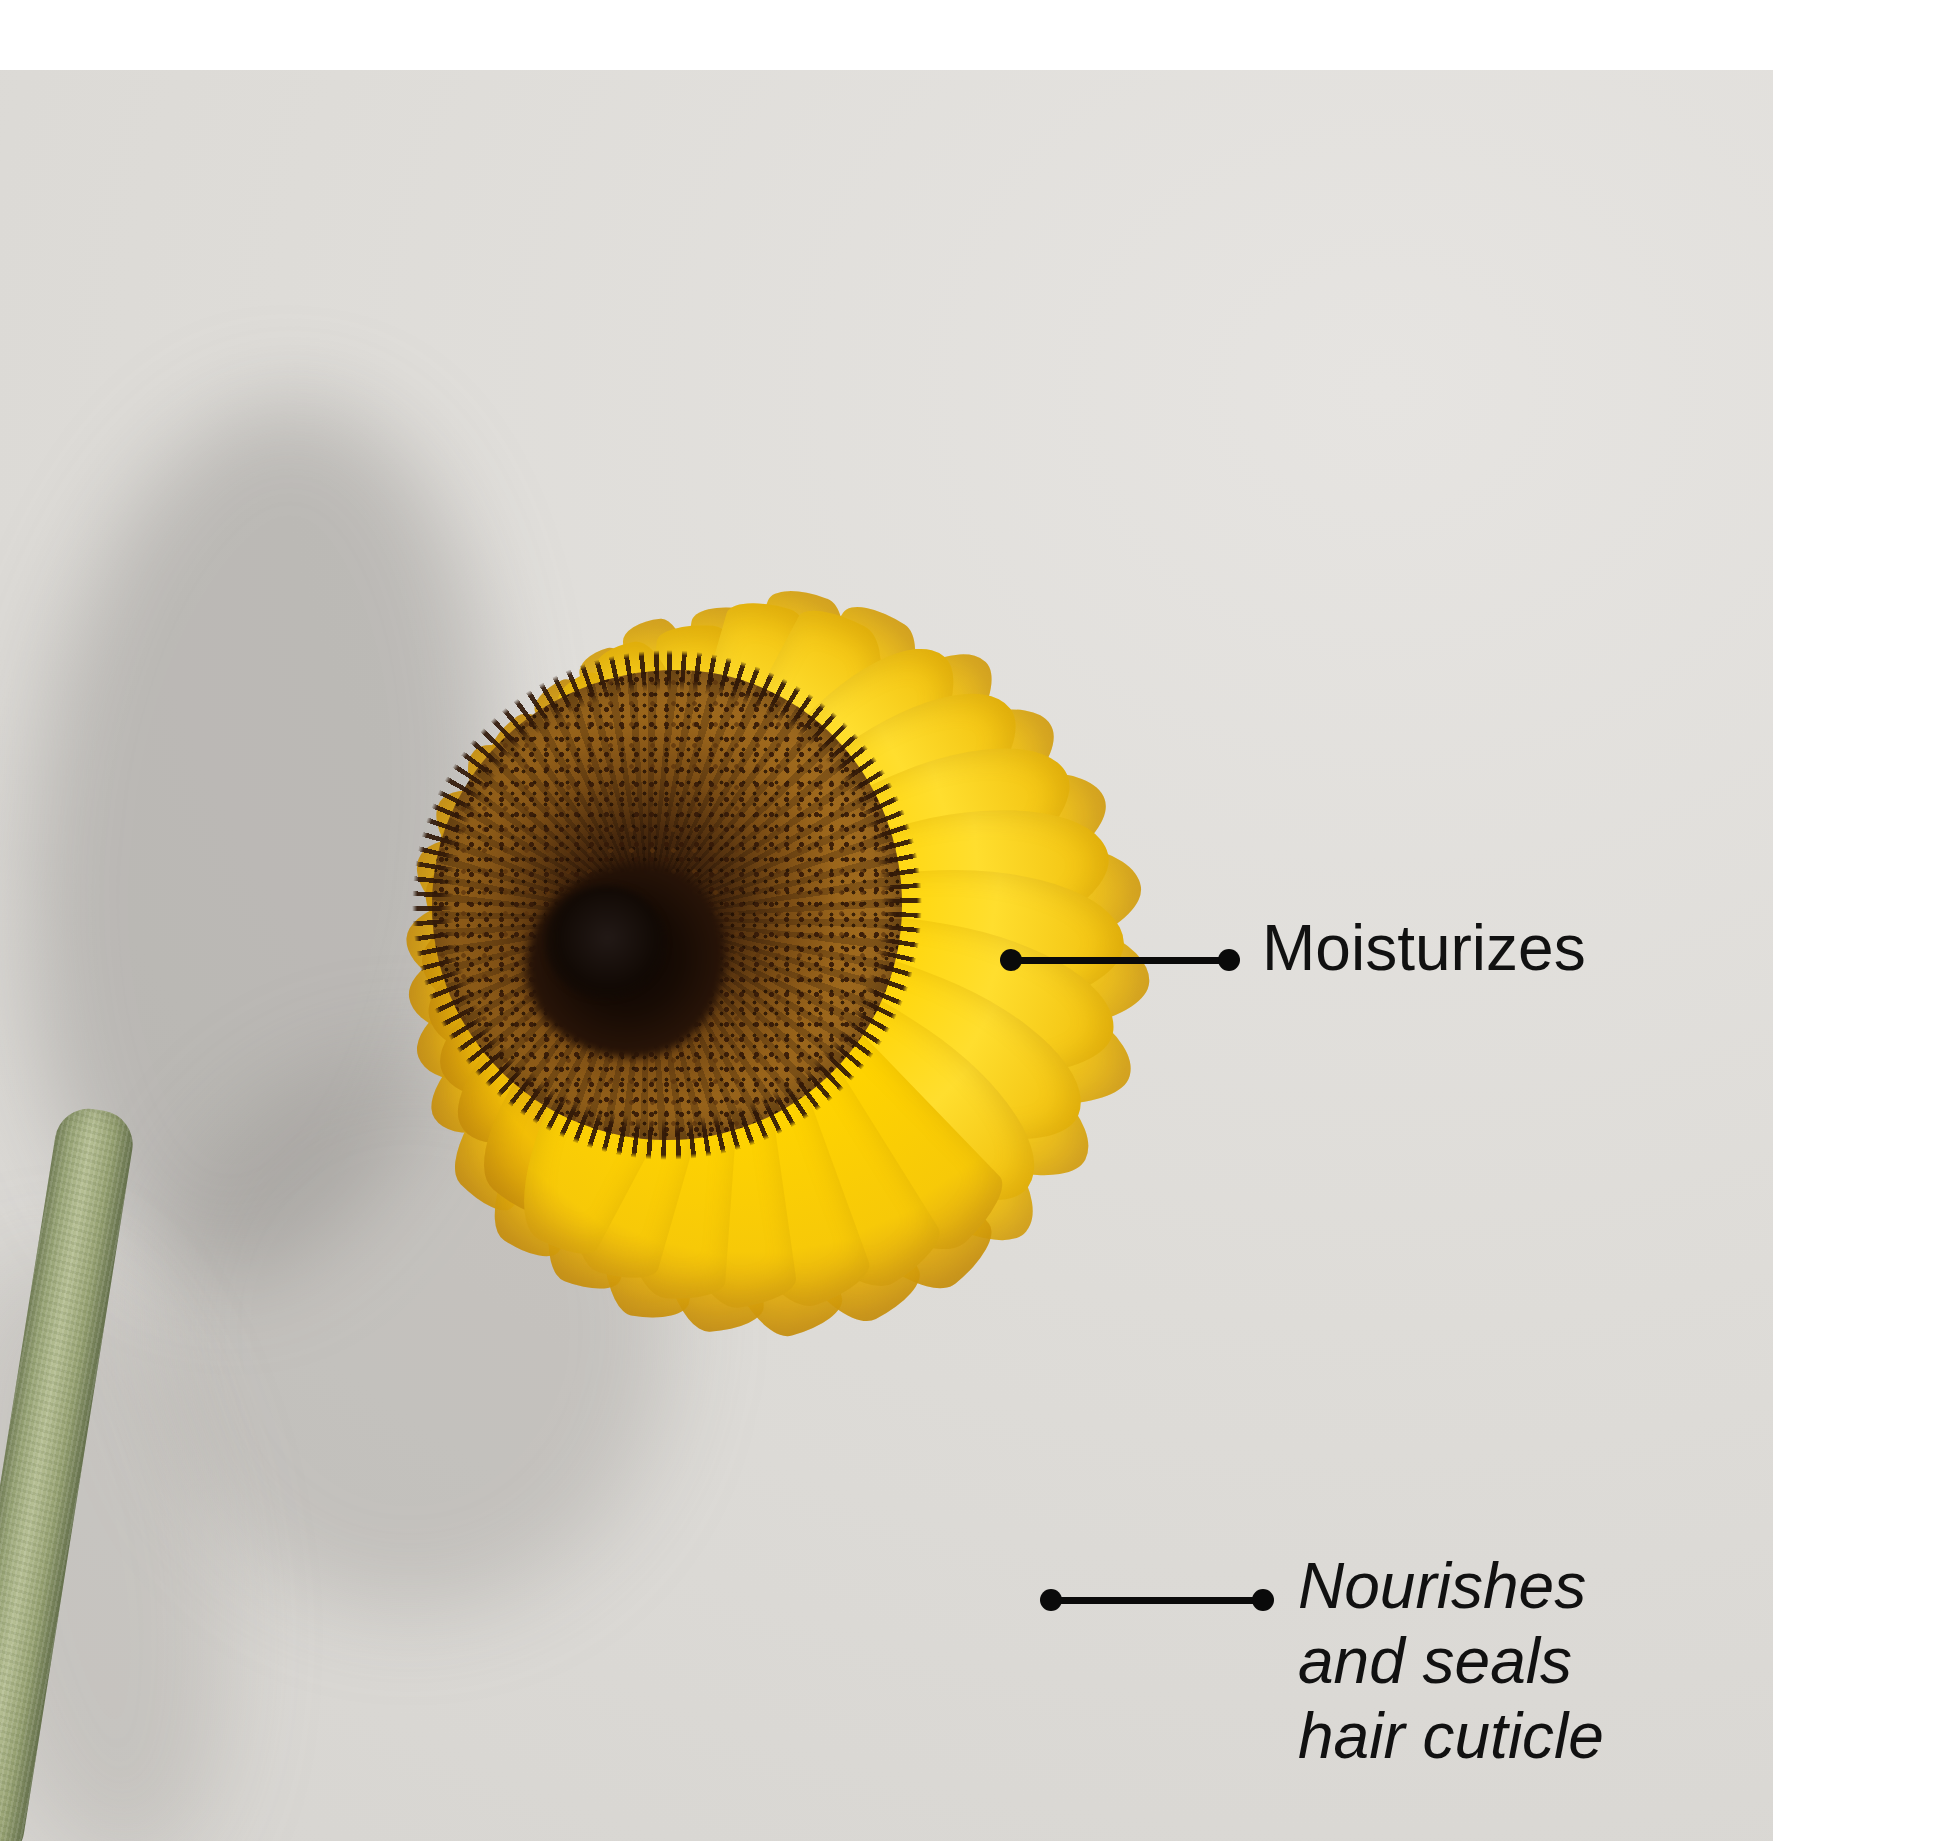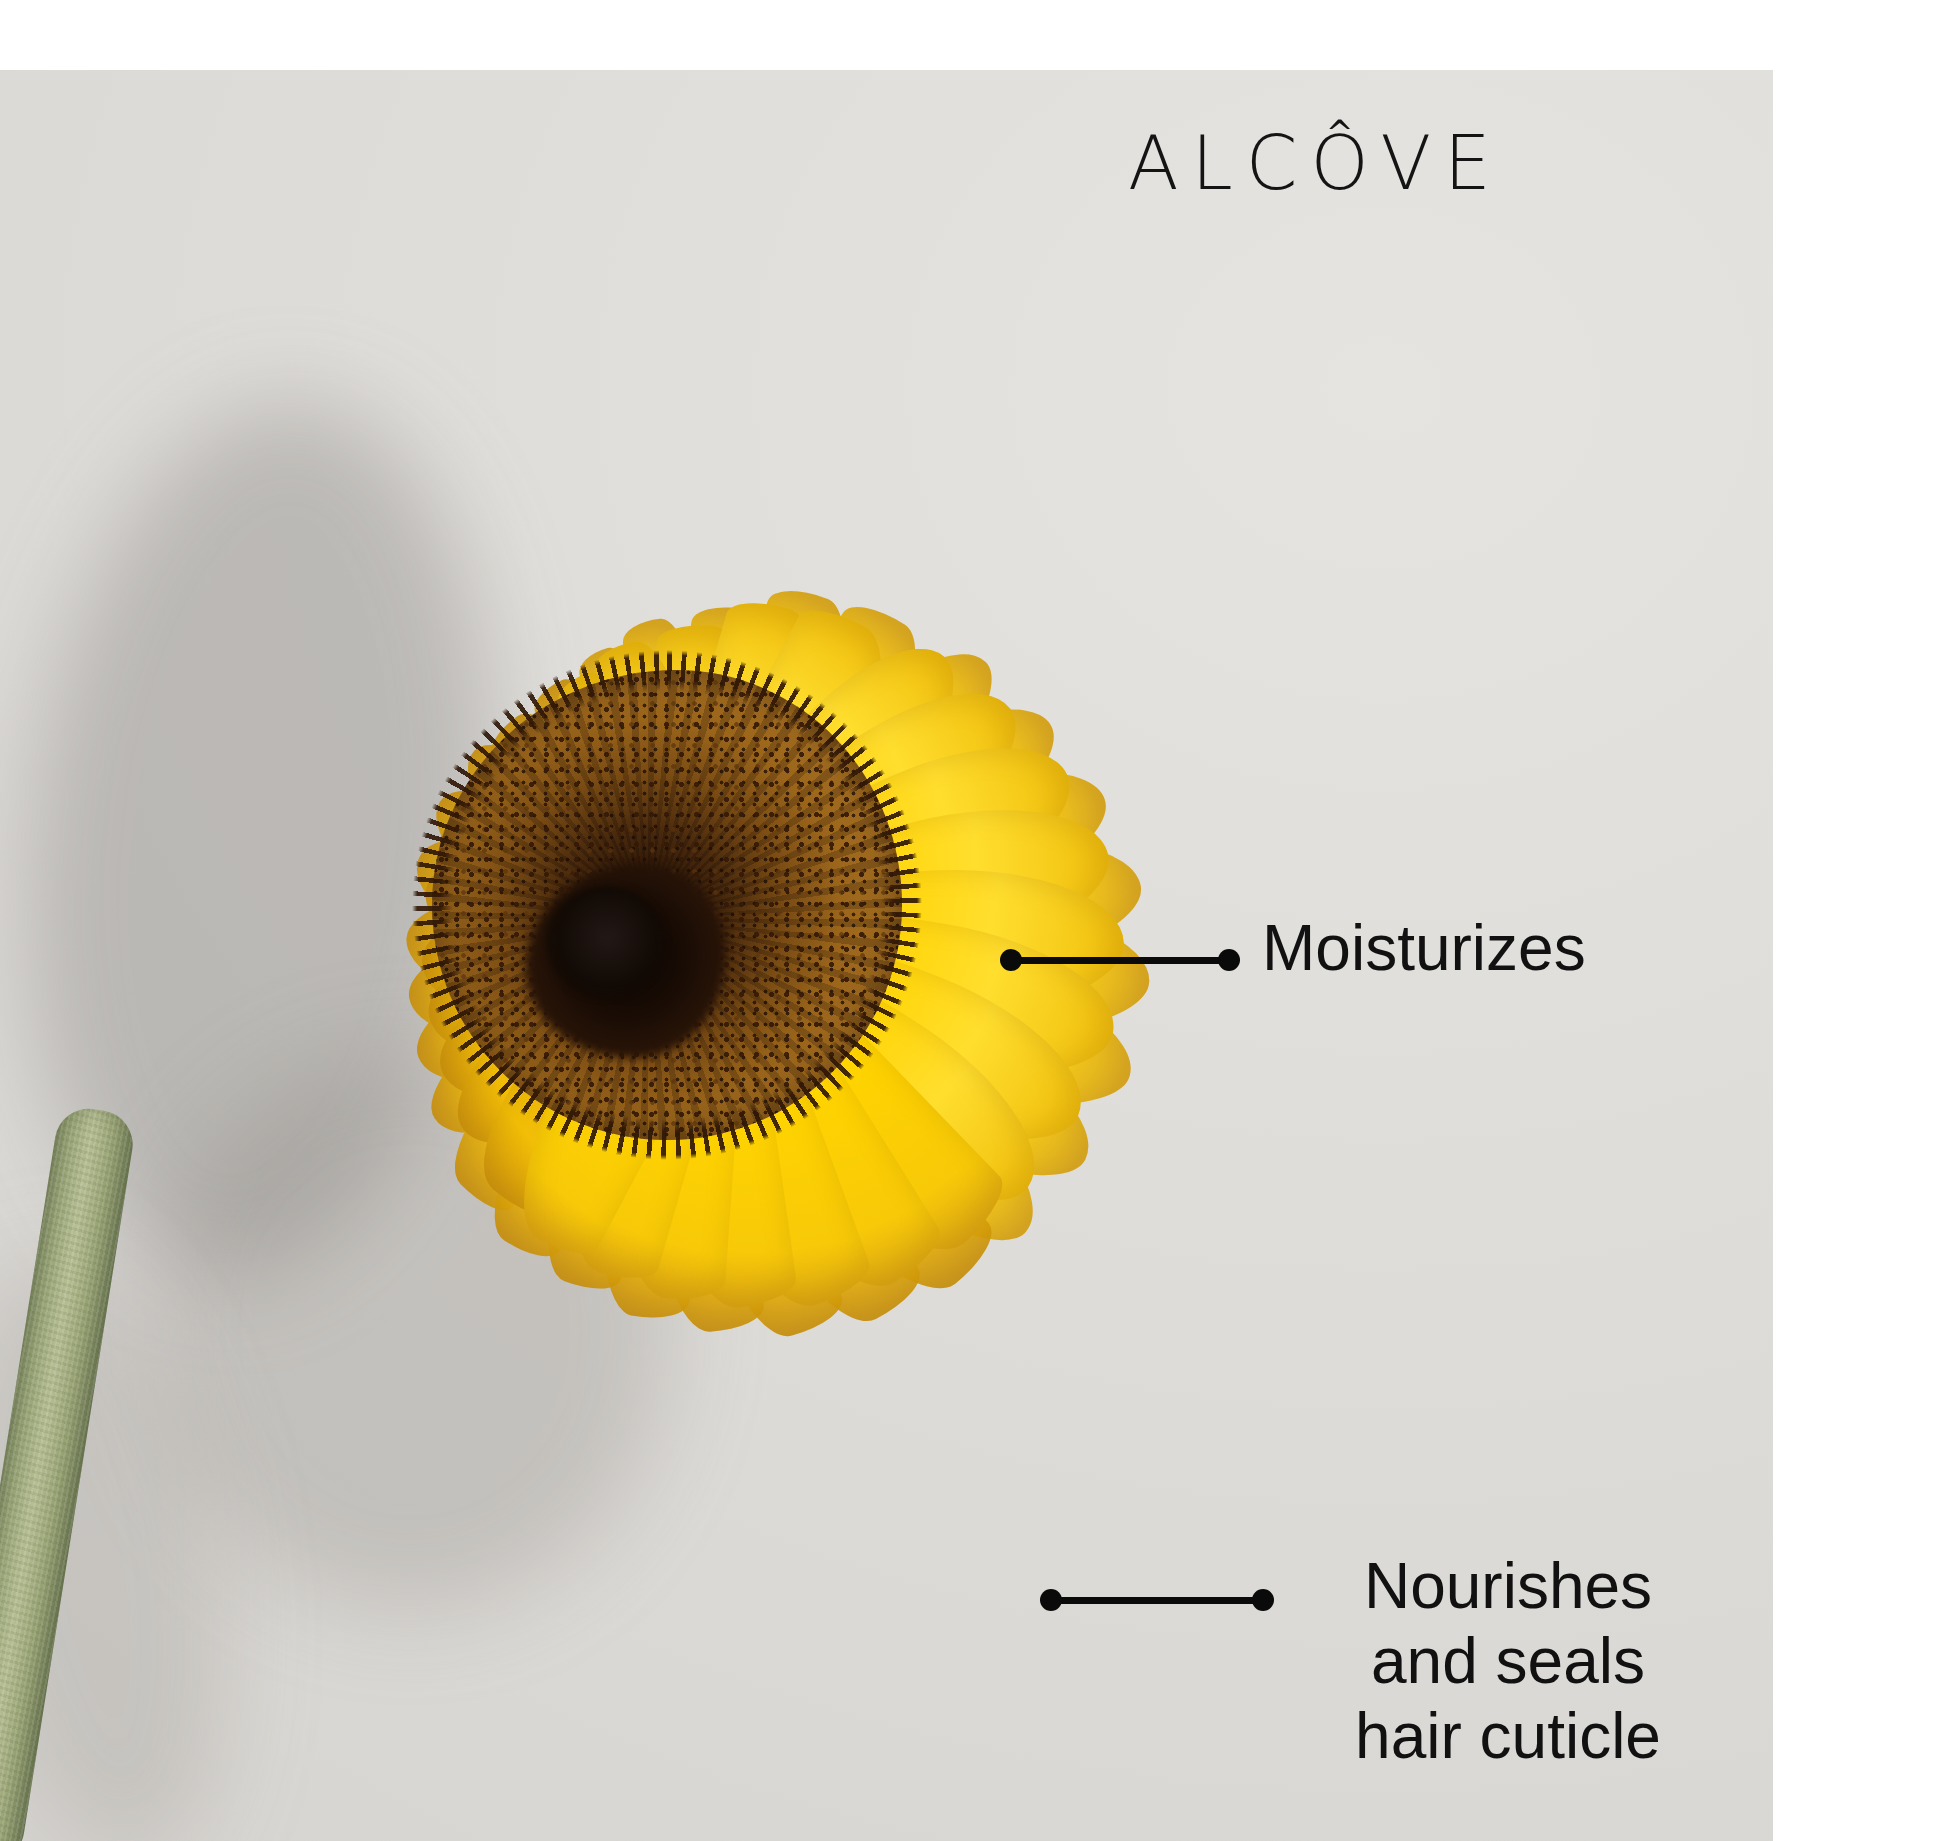--- a/index.html
+++ b/index.html
@@ -214,21 +214,21 @@
     white-space:pre-line;
   }
   #callout-moisturizes{ left:1000px; top:879px; }
   #callout-moisturizes .leader{ left:0; top:0; width:240px; }
   #callout-moisturizes .leader .bar{ width:220px; }
   #callout-moisturizes .callout-text{ left:262px; top:-38px; text-align:right; }
 
   #callout-nourishes{ left:1040px; top:1519px; }
   #callout-nourishes .leader{ left:0; top:0; width:234px; }
   #callout-nourishes .leader .bar{ width:214px; }
-  #callout-nourishes .callout-text{ left:258px; top:-40px; width:420px; text-align:center; }
+  #callout-nourishes .callout-text{ left:258px; top:-40px; width:420px; text-align:left;font-style:italic; }
 </style>
 </head>
 <body>
 
 <div id="page">
 
   <div id="photo">
     <div id="photo-bg"></div>
 
     <div class="cast-shadow s1"></div>
@@ -335,15 +335,14 @@
         <span class="dot left"></span>
         <span class="bar"></span>
         <span class="dot right"></span>
       </div>
       <div class="callout-text">Nourishes
 and seals
 hair cuticle</div>
     </div>
   </div>
 
-  <div id="brand">ALCÔVE</div>
 
 </div>
 
 </body></html>

